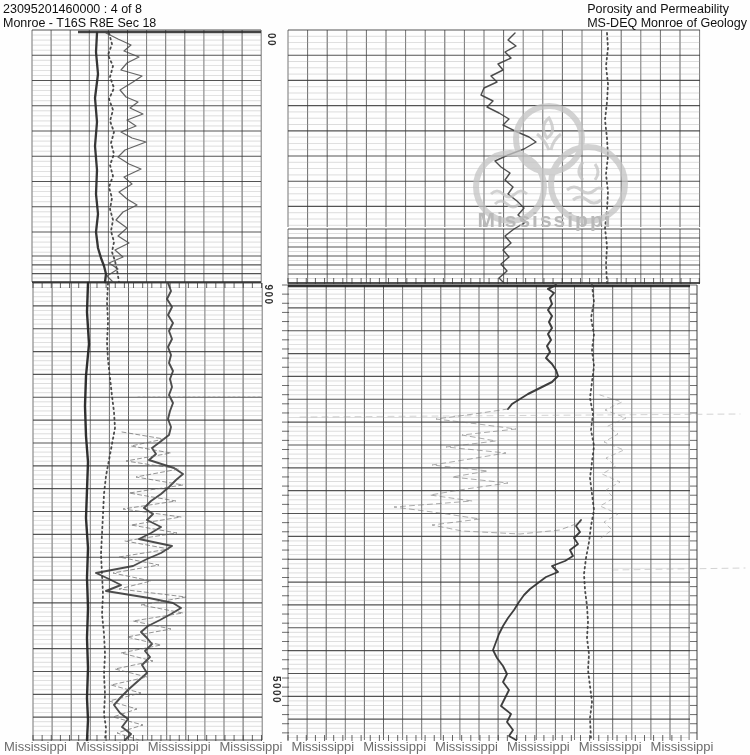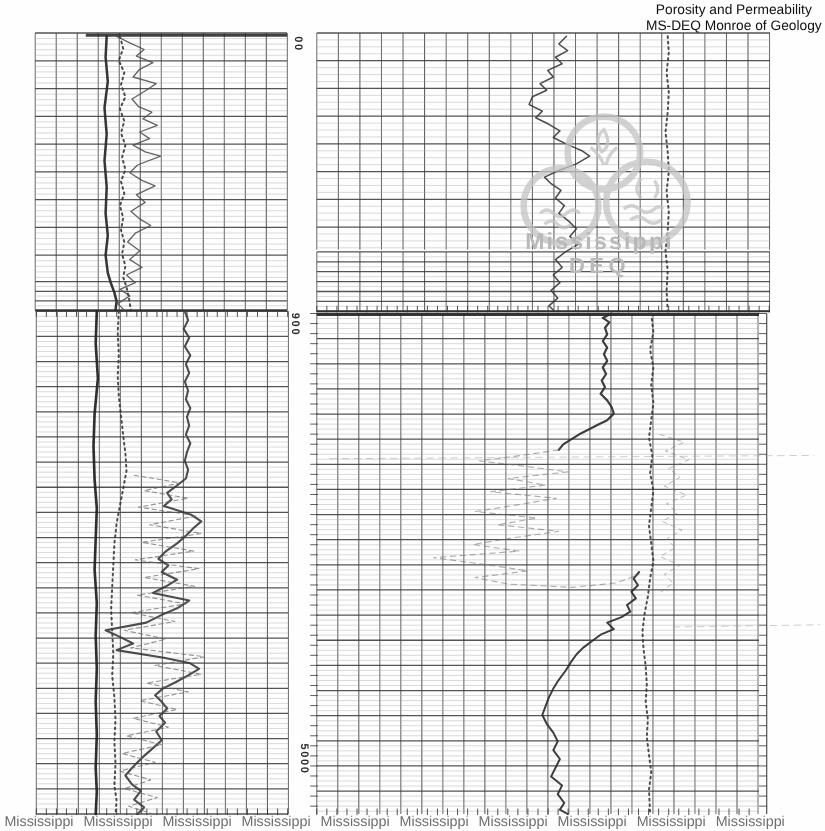--- a/index.html
+++ b/index.html
@@ -1,19 +1,19 @@
 <!DOCTYPE html>
 <html><head>
 <meta charset="utf-8">
 <style>
   html,body{margin:0;padding:0;background:#ffffff;}
   .page{position:relative;width:750px;height:755px;background:#fefefe;overflow:hidden;
         font-family:"Liberation Sans",sans-serif;}
   .hdr-left{position:absolute;left:3px;top:2px;font-size:12.5px;line-height:14px;color:#101010;}
-  .hdr-right{position:absolute;right:3px;top:2px;font-size:12.5px;line-height:14px;color:#101010;text-align:center;}
+  .hdr-right{position:absolute;right:3px;top:2px;font-size:12.5px;line-height:14px;color:#101010;text-align:left;}
   #log-svg{position:absolute;left:0;top:0;}
   .watermark{position:absolute;left:455px;top:90px;width:180px;height:175px;pointer-events:none;}
   .wm-text{position:absolute;left:0;width:180px;text-align:center;font-weight:bold;
            color:#b9b9b9;letter-spacing:2px;}
   .wm-line1{top:118px;font-size:21px;}
   .wm-line2{top:141px;font-size:20px;letter-spacing:4px;}
   .depth-label{position:absolute;transform:translate(-50%,-50%) rotate(90deg);
                font-weight:bold;font-size:10px;color:#2e2e2e;letter-spacing:1.5px;white-space:nowrap;}
   .footer-row{position:absolute;left:0;top:739px;width:750px;height:16px;display:flex;
               padding-left:4px;box-sizing:border-box;overflow:hidden;}
@@ -719,23 +719,26 @@
         <path d="M36 104 q6 -6 12 0 q6 6 12 0 q6 -6 12 0"></path>
         <path d="M40 114 q6 -6 12 0 q6 6 12 0"></path>
         <path d="M112 100 q7 -6 14 0 q7 6 14 0 q4 -4 8 0"></path>
         <path d="M118 110 q7 -6 14 0 q7 6 14 0"></path>
         <path d="M94 28 q-10 8 -2 20 q10 -6 2 -20 Z"></path>
         <path d="M82 44 q8 6 12 16 M106 44 q-8 6 -10 16"></path>
         <path d="M128 72 q-8 10 0 18 M140 74 q6 8 0 16"></path>
       </g>
     </svg>
     <div class="wm-text wm-line1">Mississippi</div>
-    <div class="wm-text wm-line2">DEQ</div>
   </div>
 
+  <div class="hdr-left">
+    <div>23095201460000 : 4 of 8</div>
+    <div>Monroe - T16S R8E Sec 18</div>
+  </div>
 
   <div class="hdr-right">
     <div>Porosity and Permeability</div>
     <div>MS-DEQ Monroe of Geology</div>
   </div>
 
   <div>
       <span class="depth-label" style="left: 271px; top: 40px;">00</span>
       <span class="depth-label" style="left: 268px; top: 295px;">900</span>
       <span class="depth-label" style="left: 276px; top: 690px;">5000</span>

